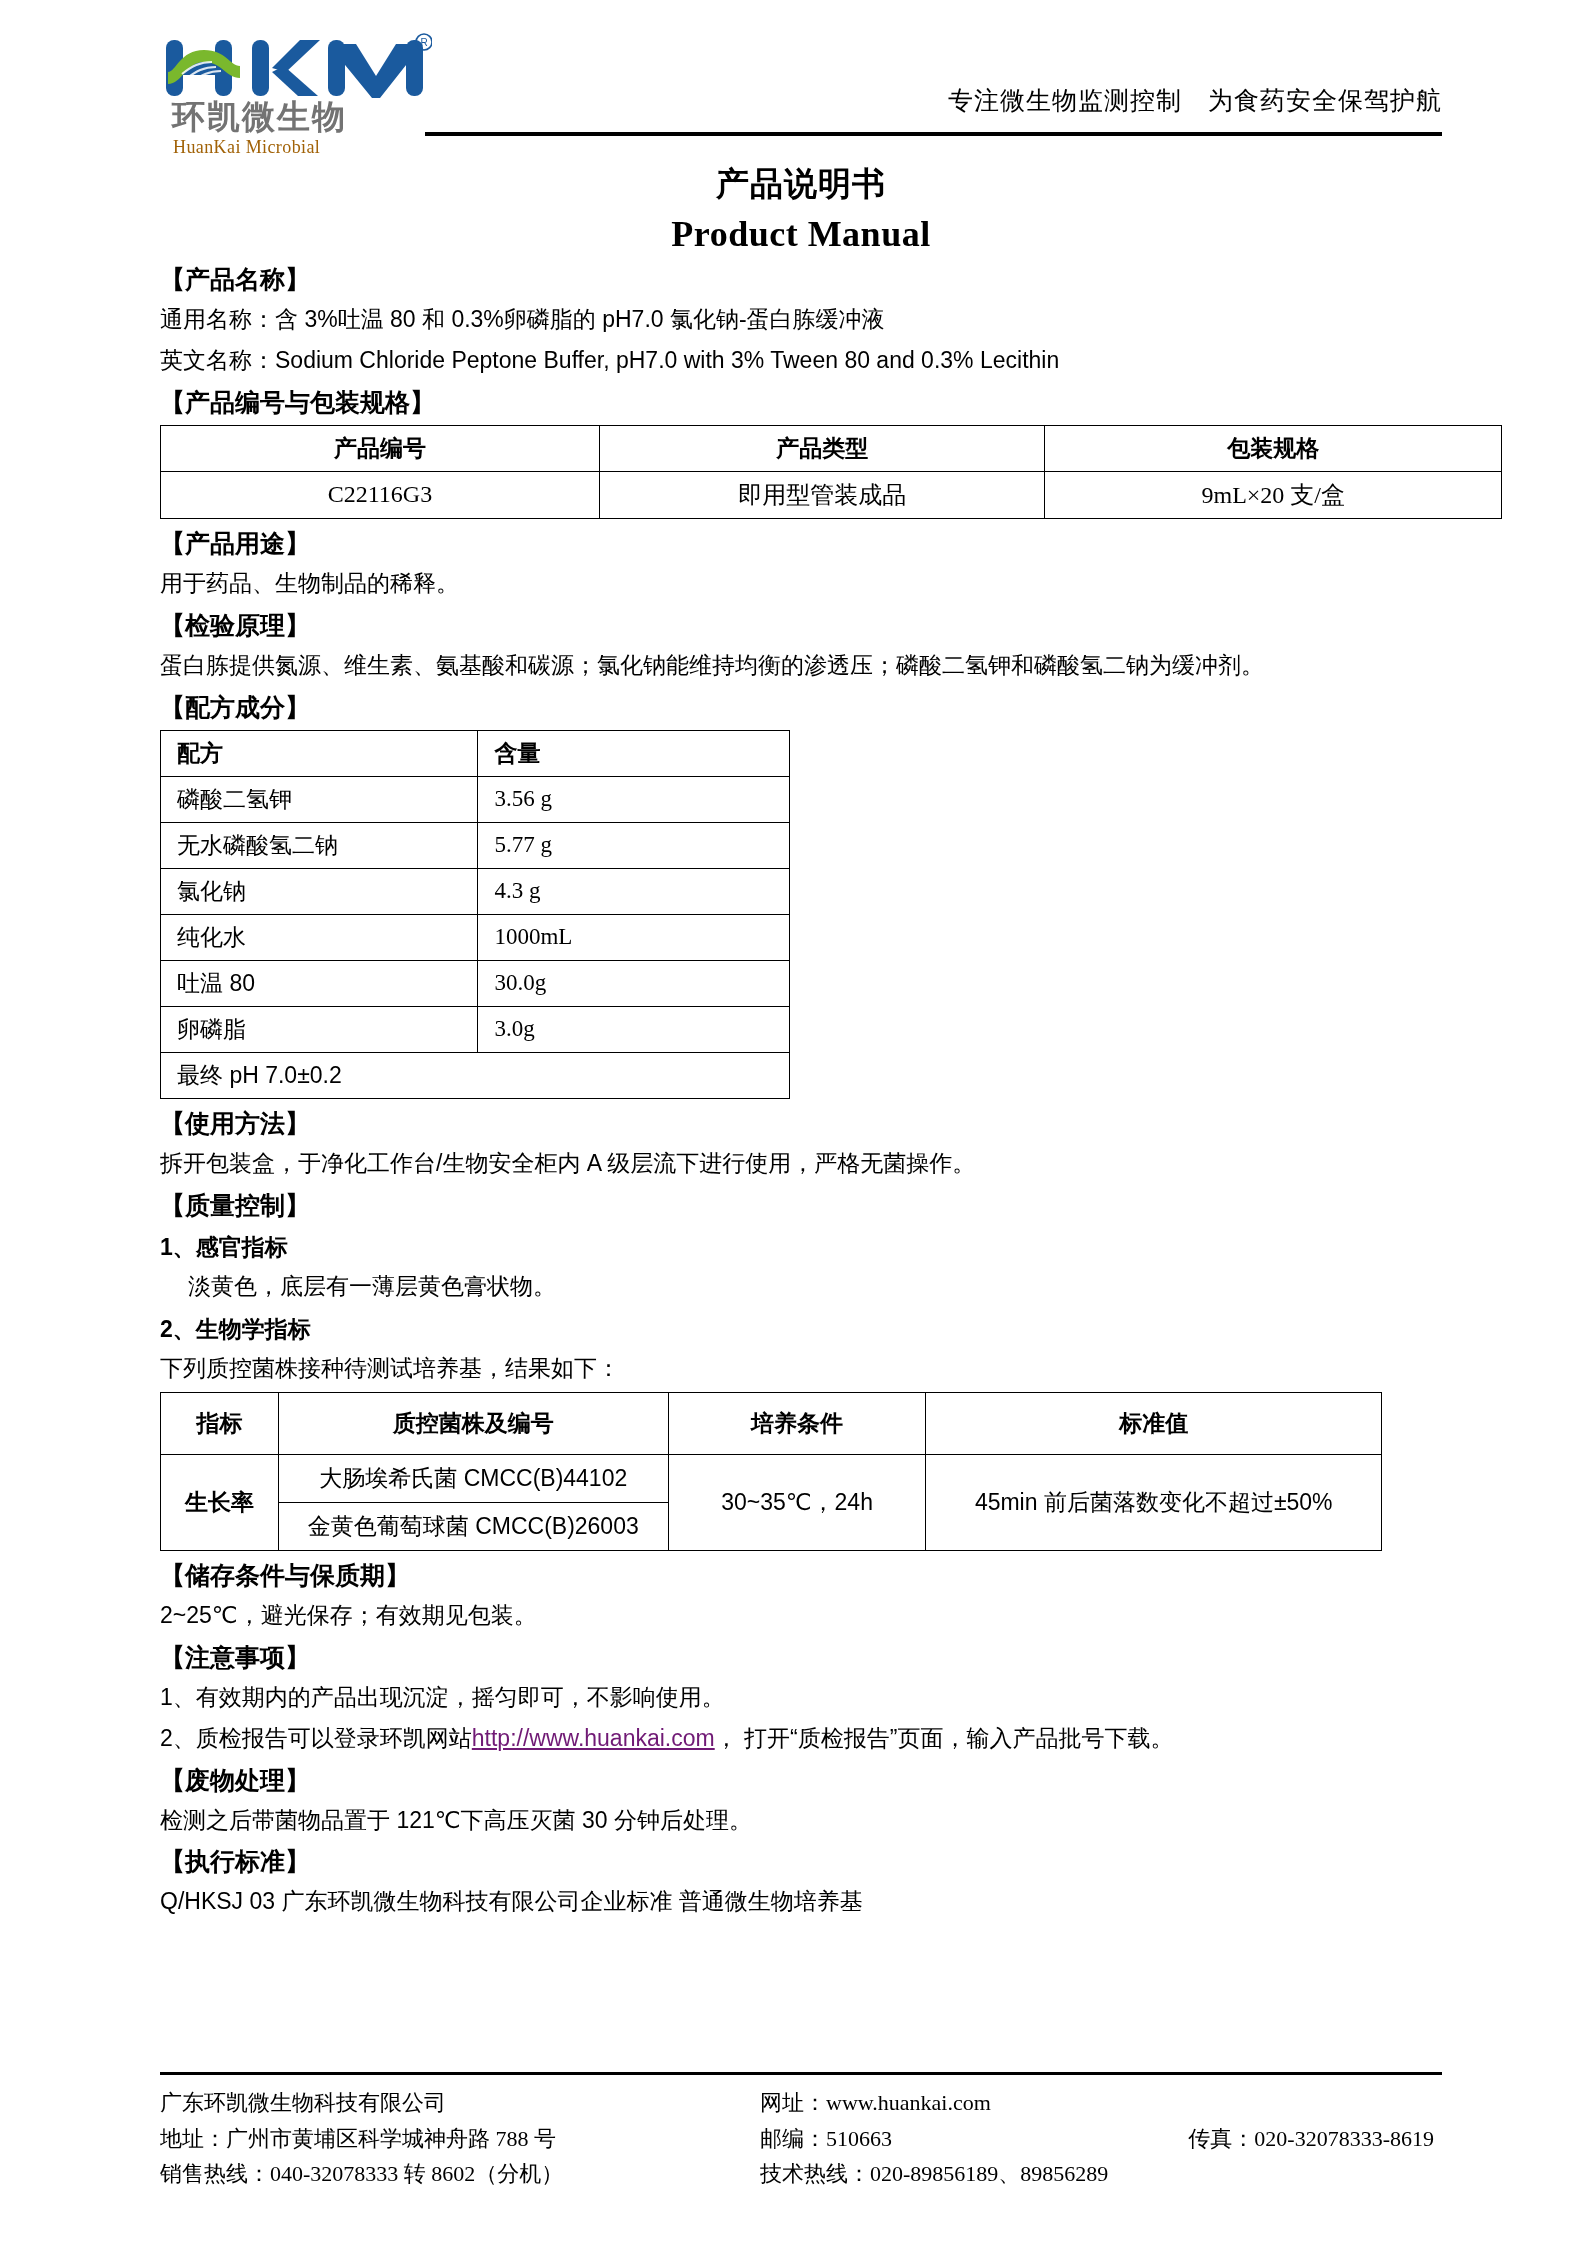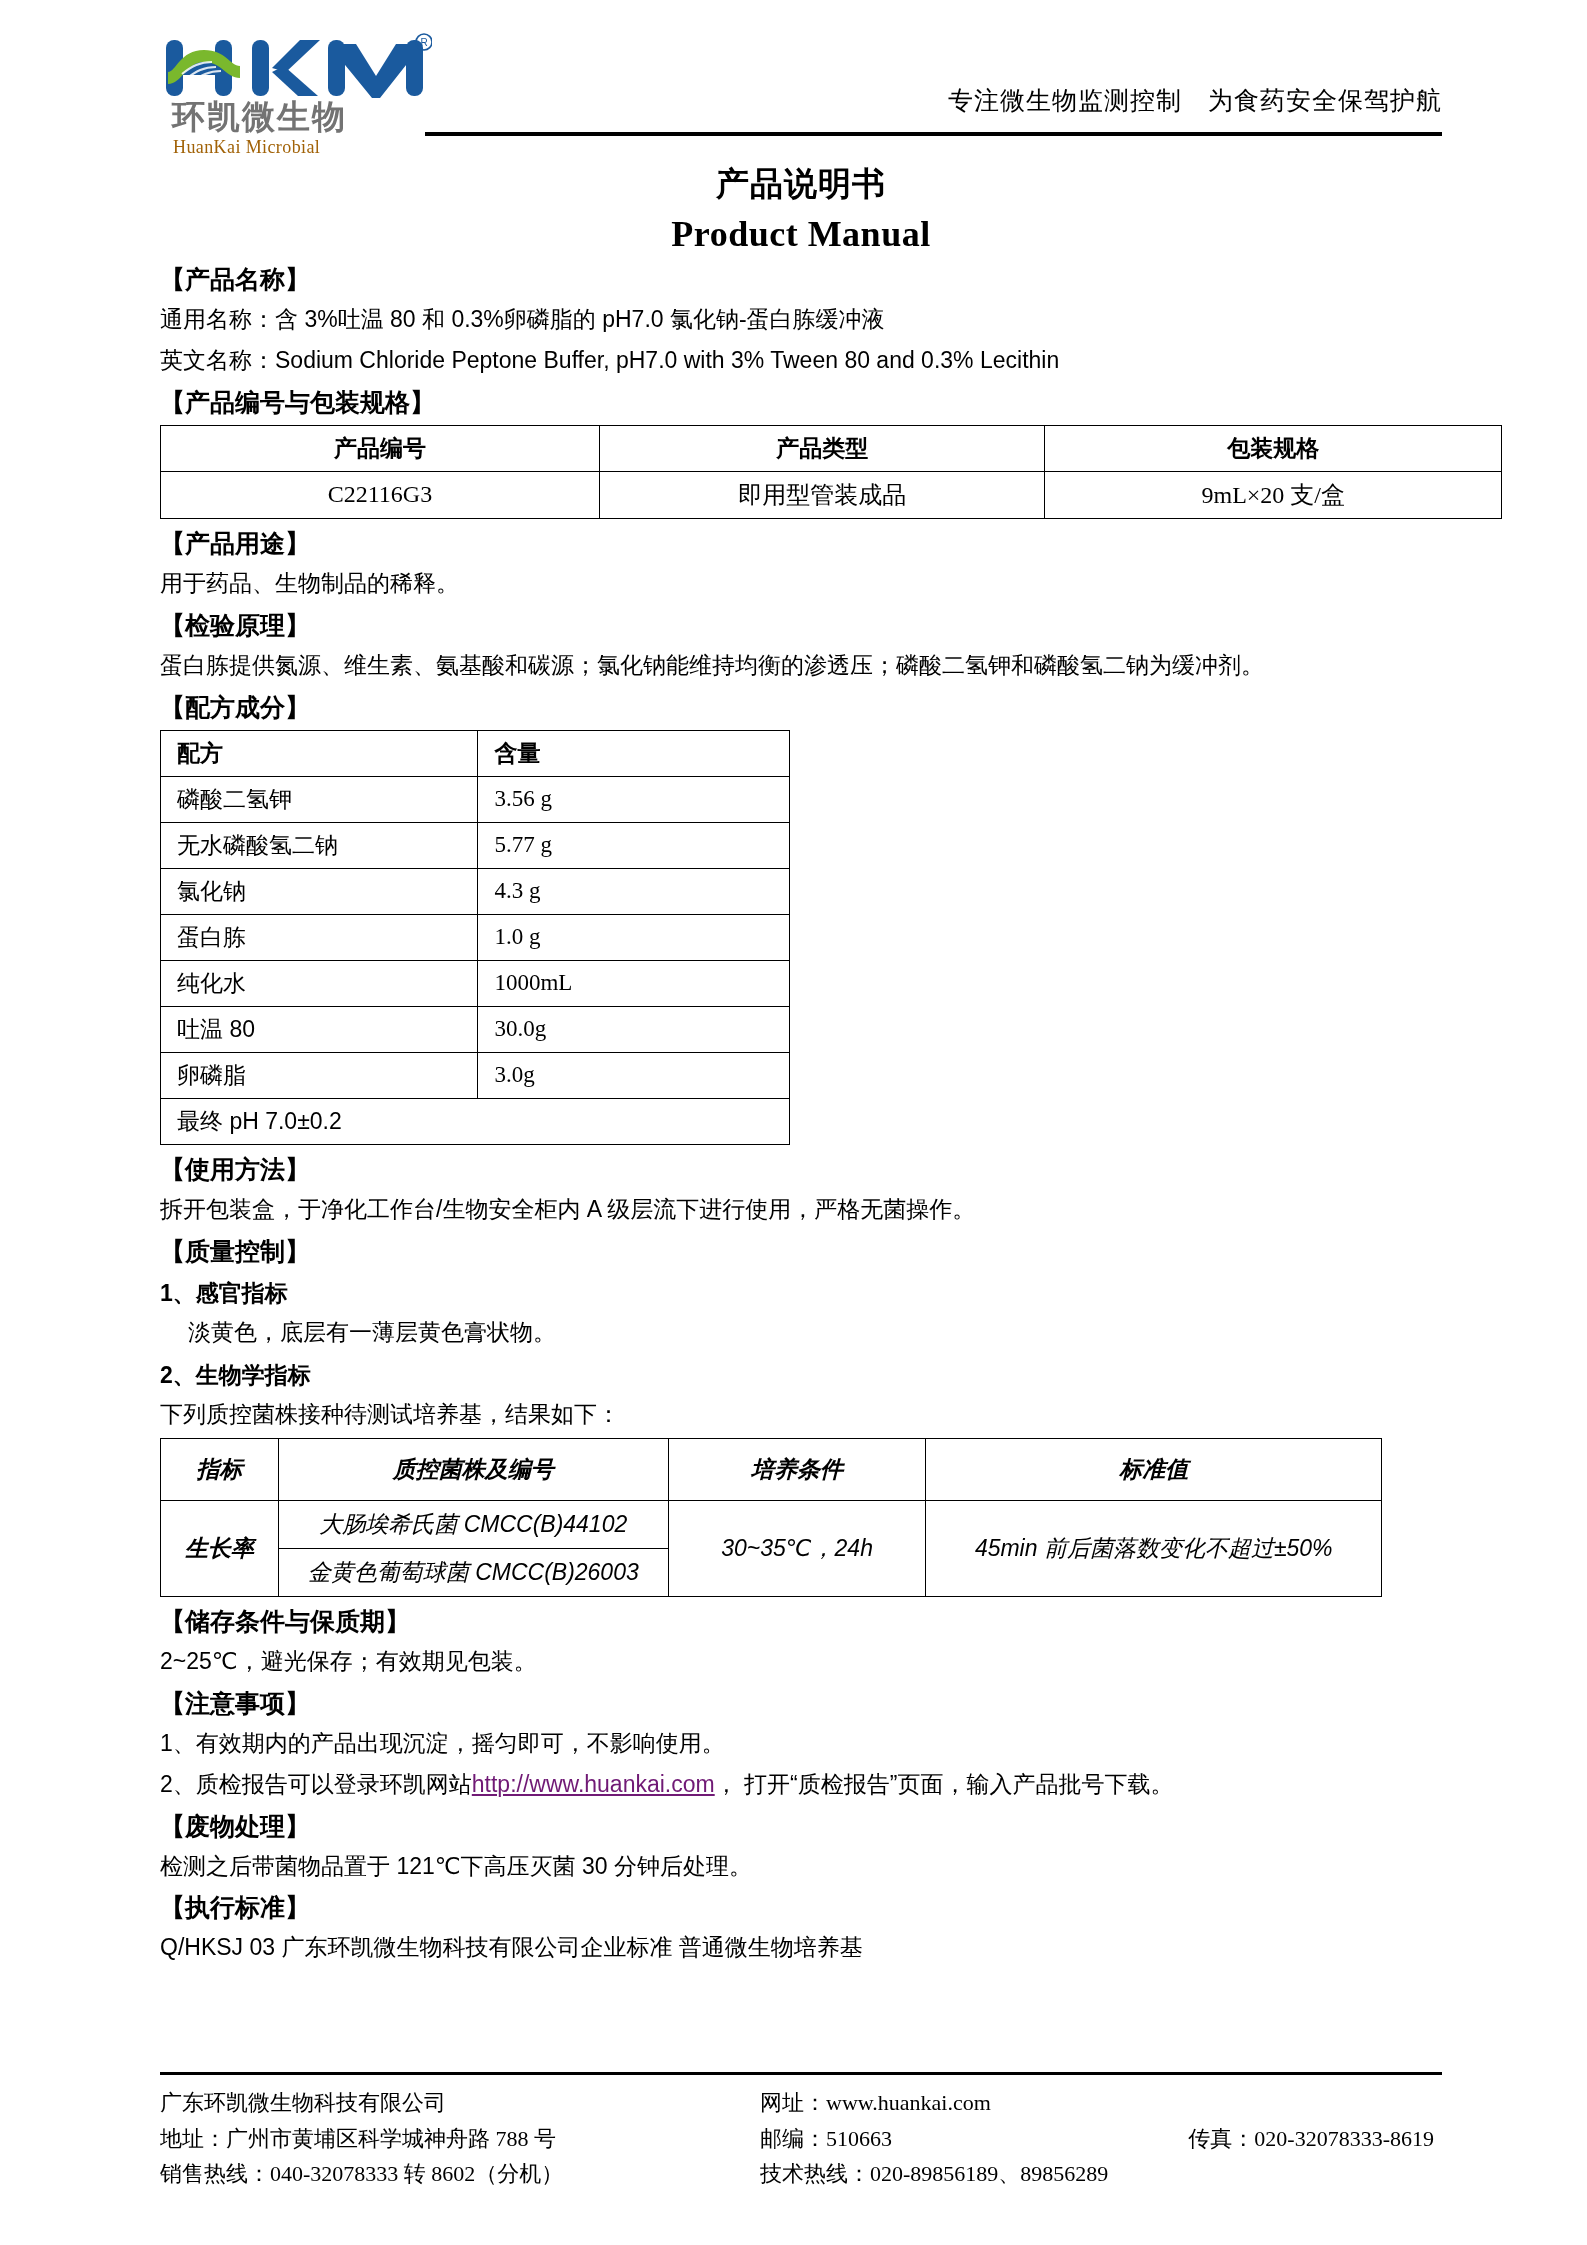--- a/index.html
+++ b/index.html
@@ -162,21 +162,21 @@
   .tbl-formula td.amt {
     font-family: "Liberation Serif", "DejaVu Serif", serif;
     font-size: 23px;
   }
   .tbl-formula td.ph {
     font-size: 23px;
     padding-left: 16px;
   }
 
   
-  .tbl-qc { width: 1222px; font-style: italic; }
+  .tbl-qc { width: 1222px; }
   .tbl-qc col.q1 { width: 118px; }
   .tbl-qc col.q2 { width: 390px; }
   .tbl-qc col.q3 { width: 258px; }
   .tbl-qc col.q4 { width: 456px; }
   .tbl-qc th {
     text-align: center;
     font-weight: bold;
     font-size: 23px;
     height: 62px;
   }
@@ -306,24 +306,20 @@
       <td class="name">磷酸二氢钾</td>
       <td class="amt">3.56 g</td>
     </tr>
     <tr>
       <td class="name">无水磷酸氢二钠</td>
       <td class="amt">5.77 g</td>
     </tr>
     <tr>
       <td class="name">氯化钠</td>
       <td class="amt">4.3 g</td>
-    </tr>
-    <tr>
-      <td class="name">蛋白胨</td>
-      <td class="amt">1.0 g</td>
     </tr>
     <tr>
       <td class="name">纯化水</td>
       <td class="amt">1000mL</td>
     </tr>
     <tr>
       <td class="name">吐温 80</td>
       <td class="amt">30.0g</td>
     </tr>
     <tr>

